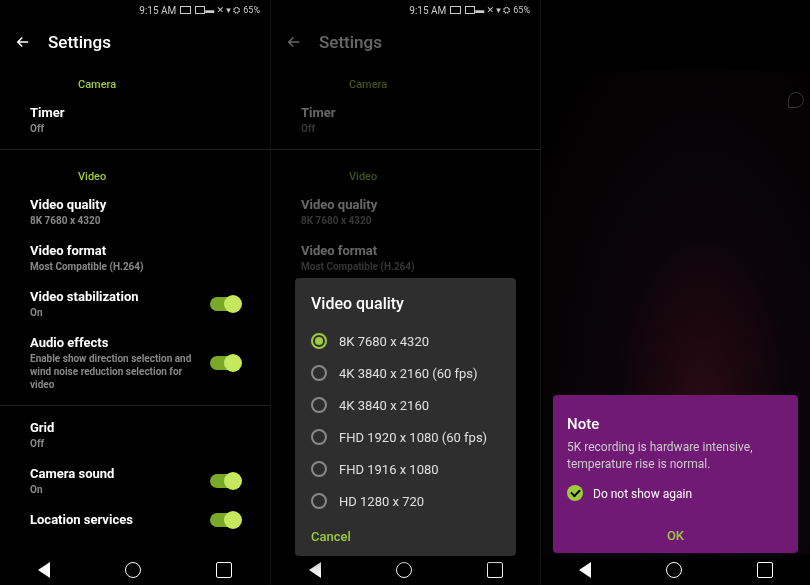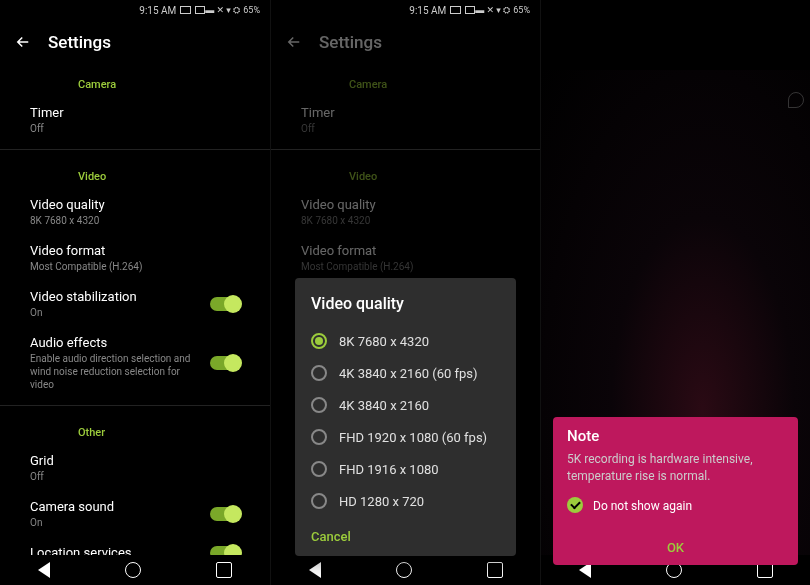--- a/index.html
+++ b/index.html
@@ -8,21 +8,21 @@
   .panel + .panel { border-left: 1px solid #111; }
   .statusbar { height: 20px; display: flex; justify-content: flex-end; align-items: center; padding: 0 10px; font-size: 10px; color: #ccc; }
   .status-left { display: flex; align-items: center; gap: 4px; }
   .status-right { display: flex; align-items: center; gap: 3px; font-size: 9px; }
   .header { display: flex; align-items: center; gap: 16px; padding: 12px 14px; }
   .back-icon { width: 18px; height: 18px; }
   .header-title { font-size: 17px; font-weight: 500; }
   .dim .header-title, .dim .setting-title, .dim .setting-sub, .dim .section-label { opacity: 0.4; }
   .dim .back-icon { opacity: 0.4; }
   .section-label { color: #9ccc3c; font-size: 11px; padding: 14px 30px 6px; font-weight: 500; margin-left: 48px; }
-  .setting { padding: 8px 30px; display: flex; justify-content: flex-end; align-items: center; }
+  .setting { padding: 8px 30px; display: flex; justify-content: flex-end; align-items: center; font-weight: bold; }
   .setting-text { flex: 1; padding-right: 8px; }
   .setting-title { font-size: 13px; color: #fff; }
   .setting-sub { font-size: 10px; color: #888; margin-top: 2px; line-height: 1.3; }
   .divider { height: 1px; background: #222; margin: 6px 0; }
   .toggle { width: 30px; height: 14px; border-radius: 8px; position: relative; flex-shrink: 0; }
   .toggle.on { background: #7aa829; }
   .toggle.on::after { content: ""; position: absolute; right: -2px; top: -2px; width: 18px; height: 18px; background: #c5e85f; border-radius: 50%; }
   .toggle.dimmed { opacity: 0.4; }
   .toggle.dimmed.on { background: #555; }
   .toggle.dimmed.on::after { background: #aaa; }
@@ -43,21 +43,21 @@
   .radio-label { color: #e0e0e0; }
   .dialog-cancel { text-align: left; color: #9ccc3c; font-size: 13px; font-weight: 500; padding: 12px 0 4px; }
 
   
   .cam-toolbar { height: 40px; display: flex; justify-content: space-around; align-items: center; padding: 0 10px; margin-top: 6px; }
   .cam-icon { width: 18px; height: 18px; opacity: 0.7; }
   .cam-quality-badge { font-size: 10px; color: #888; }
   .viewfinder { position: absolute; top: 70px; left: 0; right: 0; bottom: 30px; background: radial-gradient(ellipse at 60% 70%, #2a0a14 0%, #0a0408 40%, #000 100%); }
   .viewfinder::before { content: ""; position: absolute; right: 6px; top: 22px; width: 14px; height: 14px; border: 1.5px solid #666; border-radius: 50% 50% 50% 0; opacity: 0.5; }
 
-  .note-dialog { position: absolute; left: 12px; right: 12px; top: 417px; background: #be185d; border-radius: 4px; padding: 10px 14px 8px; z-index: 10; }
+  .note-dialog { position: absolute; left: 12px; right: 12px; top: 395px; background: #701a75; border-radius: 4px; padding: 20px 14px 8px; z-index: 10; }
   .note-title { font-size: 15px; font-weight: 500; margin-bottom: 6px; }
   .note-body { font-size: 12px; color: #ccc; line-height: 1.4; margin-bottom: 12px; }
   .note-check-row { display: flex; align-items: flex-end; gap: 10px; font-size: 12px; margin-bottom: 19px; }
   .check-circle { width: 16px; height: 16px; background: #9ccc3c; border-radius: 50%; display: flex; align-items: center; justify-content: center; flex-shrink: 0; }
   .check-circle::after { content: ""; width: 7px; height: 4px; border-left: 2px solid #000; border-bottom: 2px solid #000; transform: rotate(-45deg); margin-top: -2px; }
   .note-ok { text-align: center; color: #9ccc3c; font-size: 13px; font-weight: 500; padding: 8px 0 2px; }
 
   svg { display: block; }
   .envelope-icon { width: 11px; height: 8px; border: 1px solid #ccc; position: relative; }
   .pic-icon { width: 10px; height: 8px; border: 1px solid #ccc; }
@@ -108,26 +108,25 @@
     <div class="setting">
       <div class="setting-text">
         <div class="setting-title">Video stabilization</div>
         <div class="setting-sub">On</div>
       </div>
       <div class="toggle on"></div>
     </div>
     <div class="setting">
       <div class="setting-text">
         <div class="setting-title">Audio effects</div>
-        <div class="setting-sub">Enable audio direction selection and wind noise reduction selection for video</div>
+        <div class="setting-sub">Enable show direction selection and wind noise reduction selection for video</div>
       </div>
       <div class="toggle on"></div>
     </div>
     <div class="divider"></div>
-    <div class="section-label">Other</div>
     <div class="setting">
       <div class="setting-text">
         <div class="setting-title">Grid</div>
         <div class="setting-sub">Off</div>
       </div>
     </div>
     <div class="setting">
       <div class="setting-text">
         <div class="setting-title">Camera sound</div>
         <div class="setting-sub">On</div>

